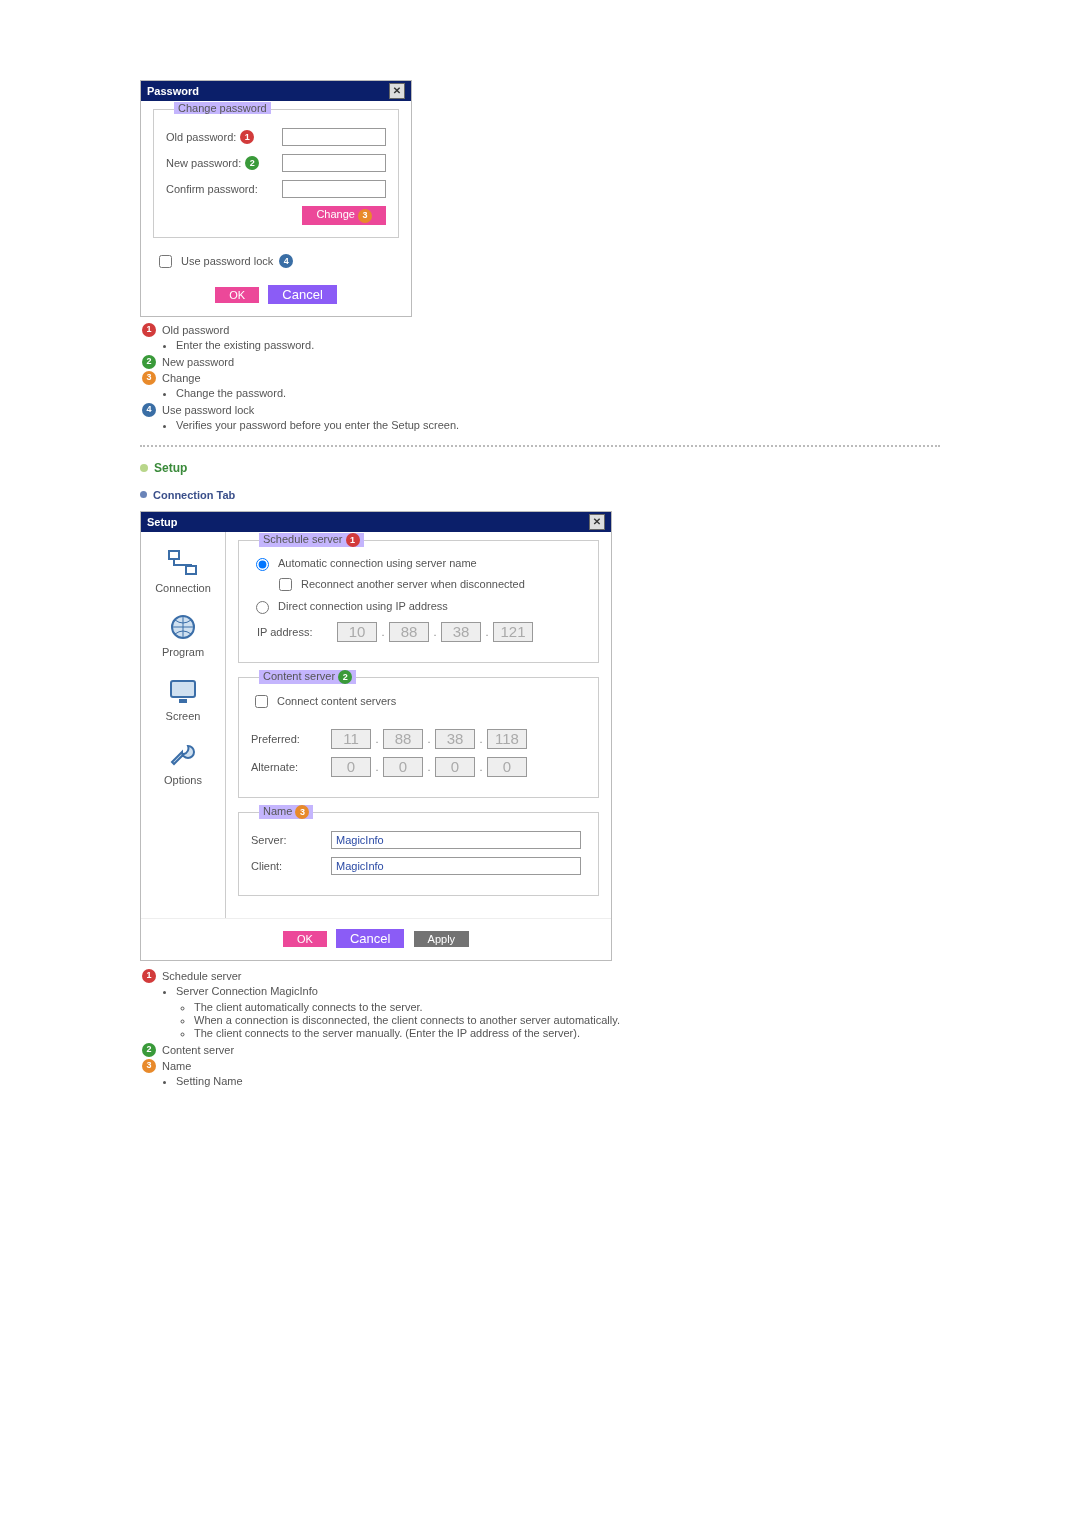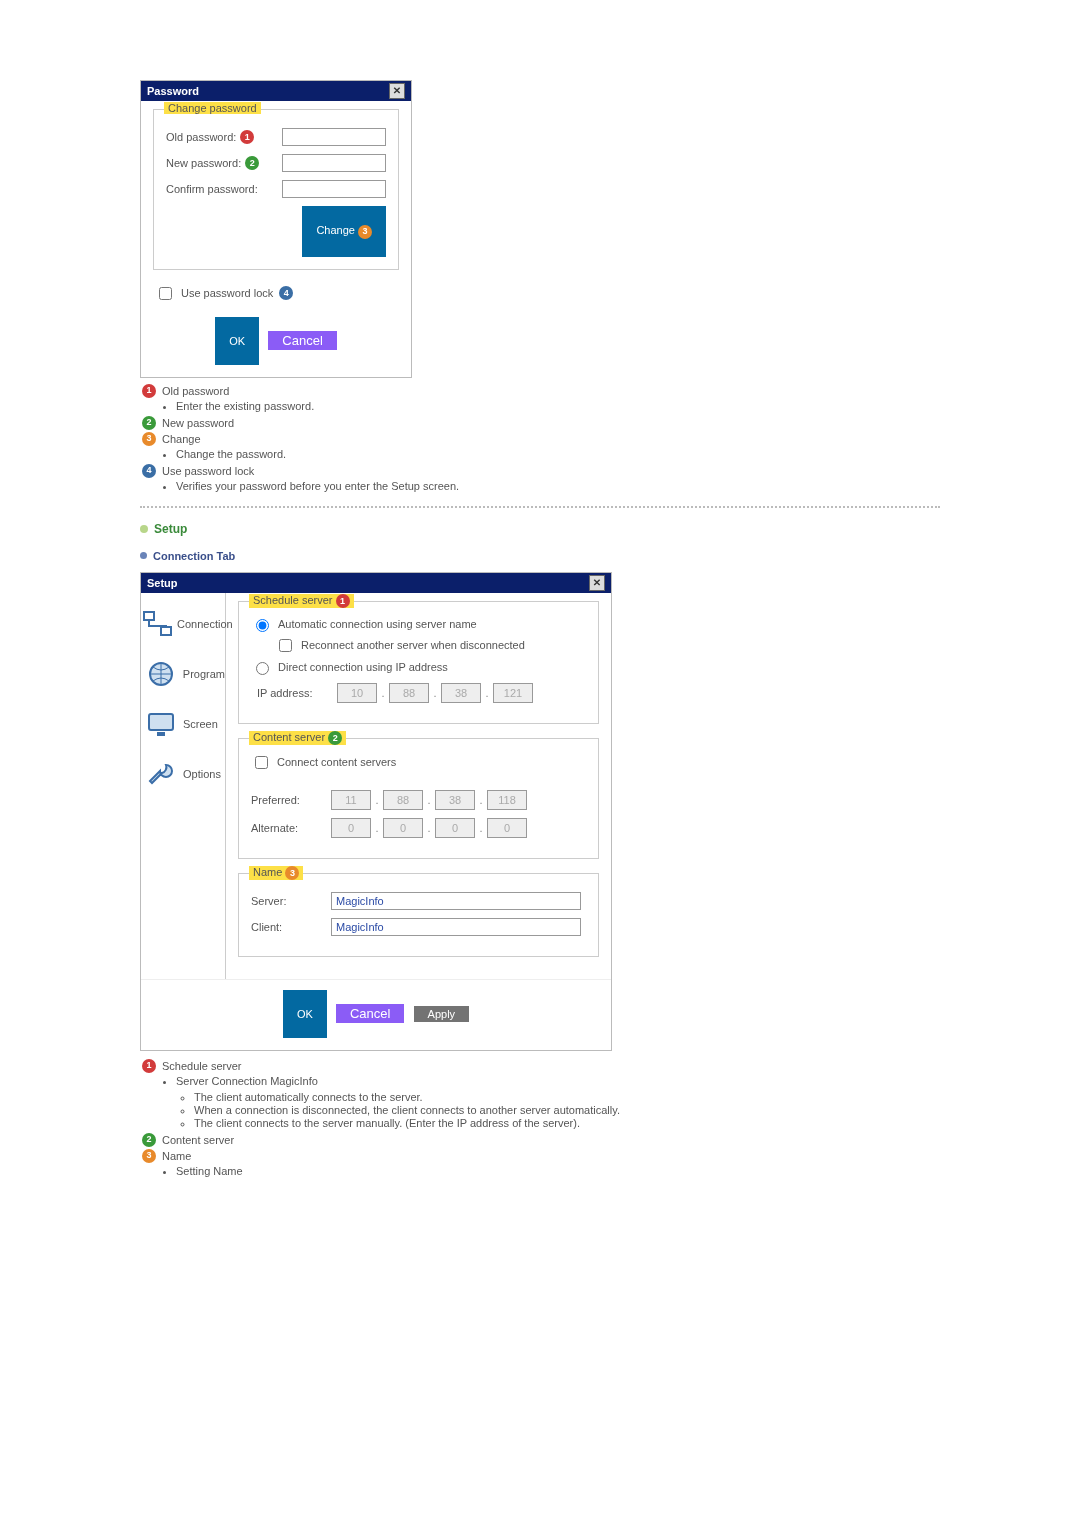--- a/index.html
+++ b/index.html
@@ -45,41 +45,41 @@
   .dlg-body { padding: 8px 12px 12px 12px; }
   .fieldset {
     border: 1px solid #ccc;
     padding: 10px 12px 12px 12px;
     margin-bottom: 14px;
     position: relative;
   }
   .fieldset-legend {
     position: absolute;
     top: -8px;
-    left: 10px;
-    background: #fde047;
+    left: 20px;
+    background: #c4b5fd;
     padding: 0 4px;
     font-size: 11px;
     color: #555;
   }
   .frow { display: flex; align-items: center; margin: 8px 0; }
   .frow label { width: 120px; color: #555; font-size: 11px; display: flex; align-items: center; gap: 4px;}
   .frow input[type="password"], .frow input[type="text"] {
     width: 98px;
     height: 16px;
     border: 1px solid #999;
     font-size: 11px;
     padding: 0 2px;
   }
   .btn-green {
-    background: #0369a1;
+    background: #ec4899;
     color: #fff;
     border: none;
     font-size: 11px;
-    padding: 18px 14px;
+    padding: 2px 14px;
     cursor: pointer;
   }
   .btn-orange {
     background: #8b5cf6;
     color: #fff;
     border: none;
     font-size: 13px;
     padding: 2px 14px;
     cursor: pointer;
   }
@@ -165,21 +165,21 @@
     margin-bottom: 8px;
   }
   .dlg2-body { display: flex; }
   .tabs {
     width: 84px;
     border-right: 1px solid #ccc;
     padding: 8px 0;
   }
   .tab {
     display: flex;
-    flex-direction: row;
+    flex-direction: column;
     align-items: center;
     gap: 2px;
     padding: 6px 0 10px 0;
     font-size: 11px;
     color: #555;
   }
   .tab-icon {
     width: 40px; height: 34px;
     display: flex;
     align-items: center;
@@ -188,21 +188,21 @@
   }
   .tab-icon svg { display: block; }
   .main {
     flex: 1;
     padding: 8px 12px;
   }
   .ip-box { display: flex; gap: 2px; align-items: center; }
   .ip-box input {
     width: 34px; height: 16px;
     border: 1px solid #999; text-align: center;
-    font-size: 11px; color: #888;
+    font-size: 15px; color: #888;
   }
   .ip-box span.dot { color: #888; width: 8px; text-align: center; }
   .ip-disabled input { background: #eee; color: #aaa; }
   .radio-row, .check-row { display: flex; align-items: center; gap: 6px; margin: 4px 0; font-size: 11px; color:#555;}
   .indent { margin-left: 24px; }
   .lbl-col { width: 80px; display: inline-block; }
   .name-input {
     width: 240px; height: 16px; border: 1px solid #999;
     font-size: 11px; padding: 0 4px; color: #2a4aa5;
   }

